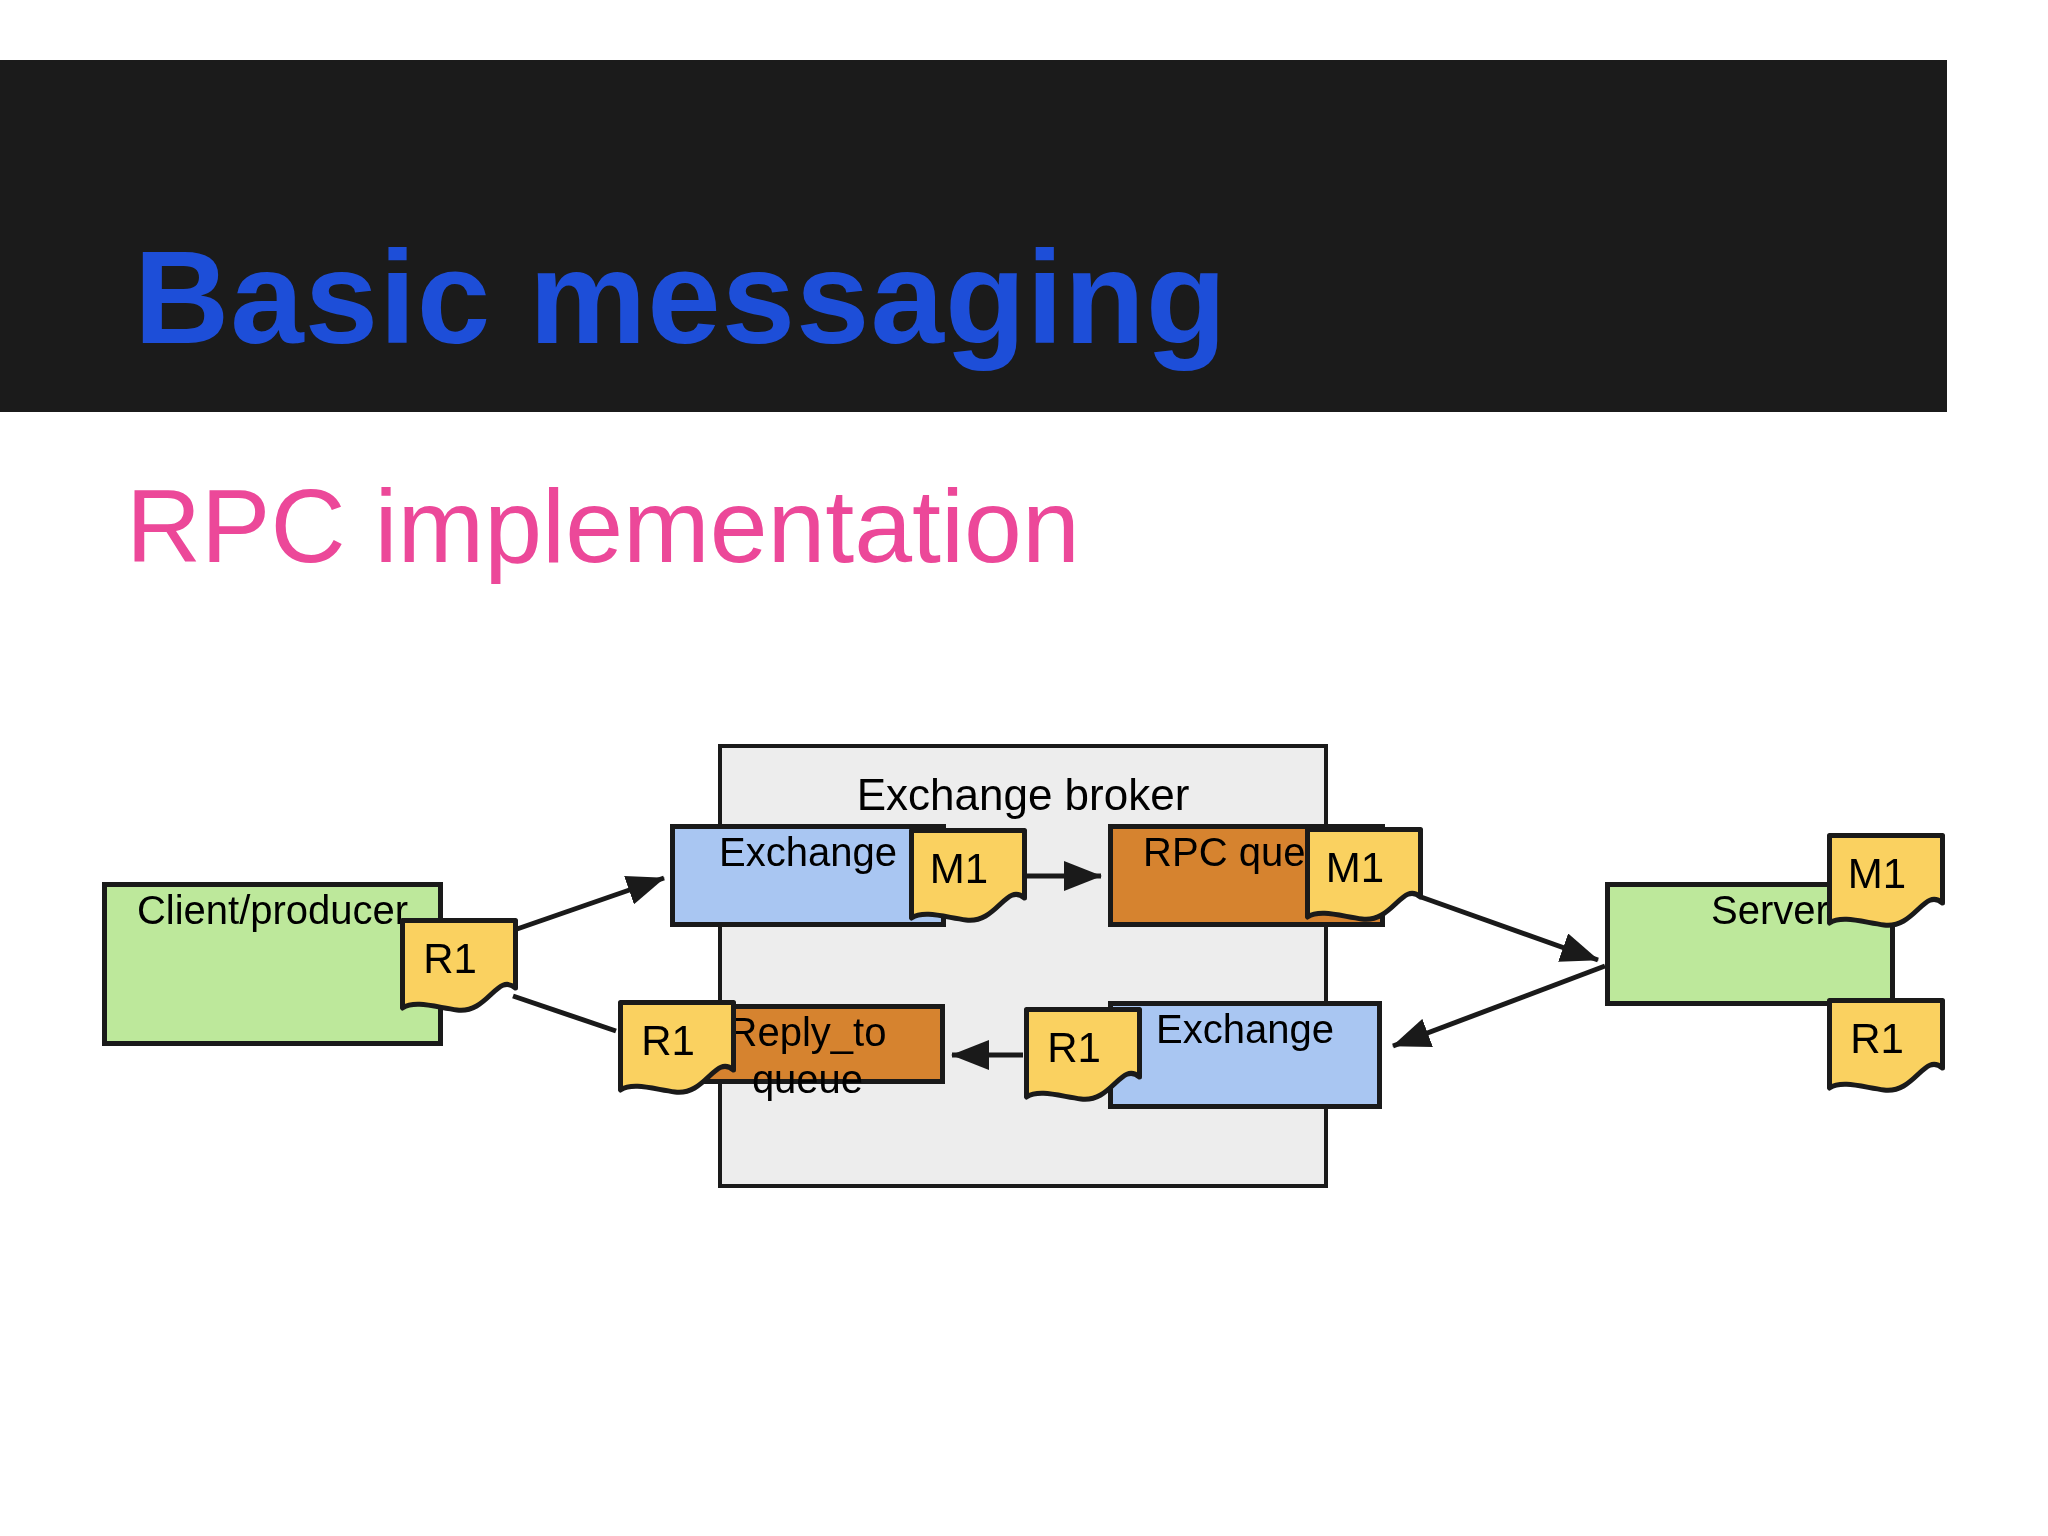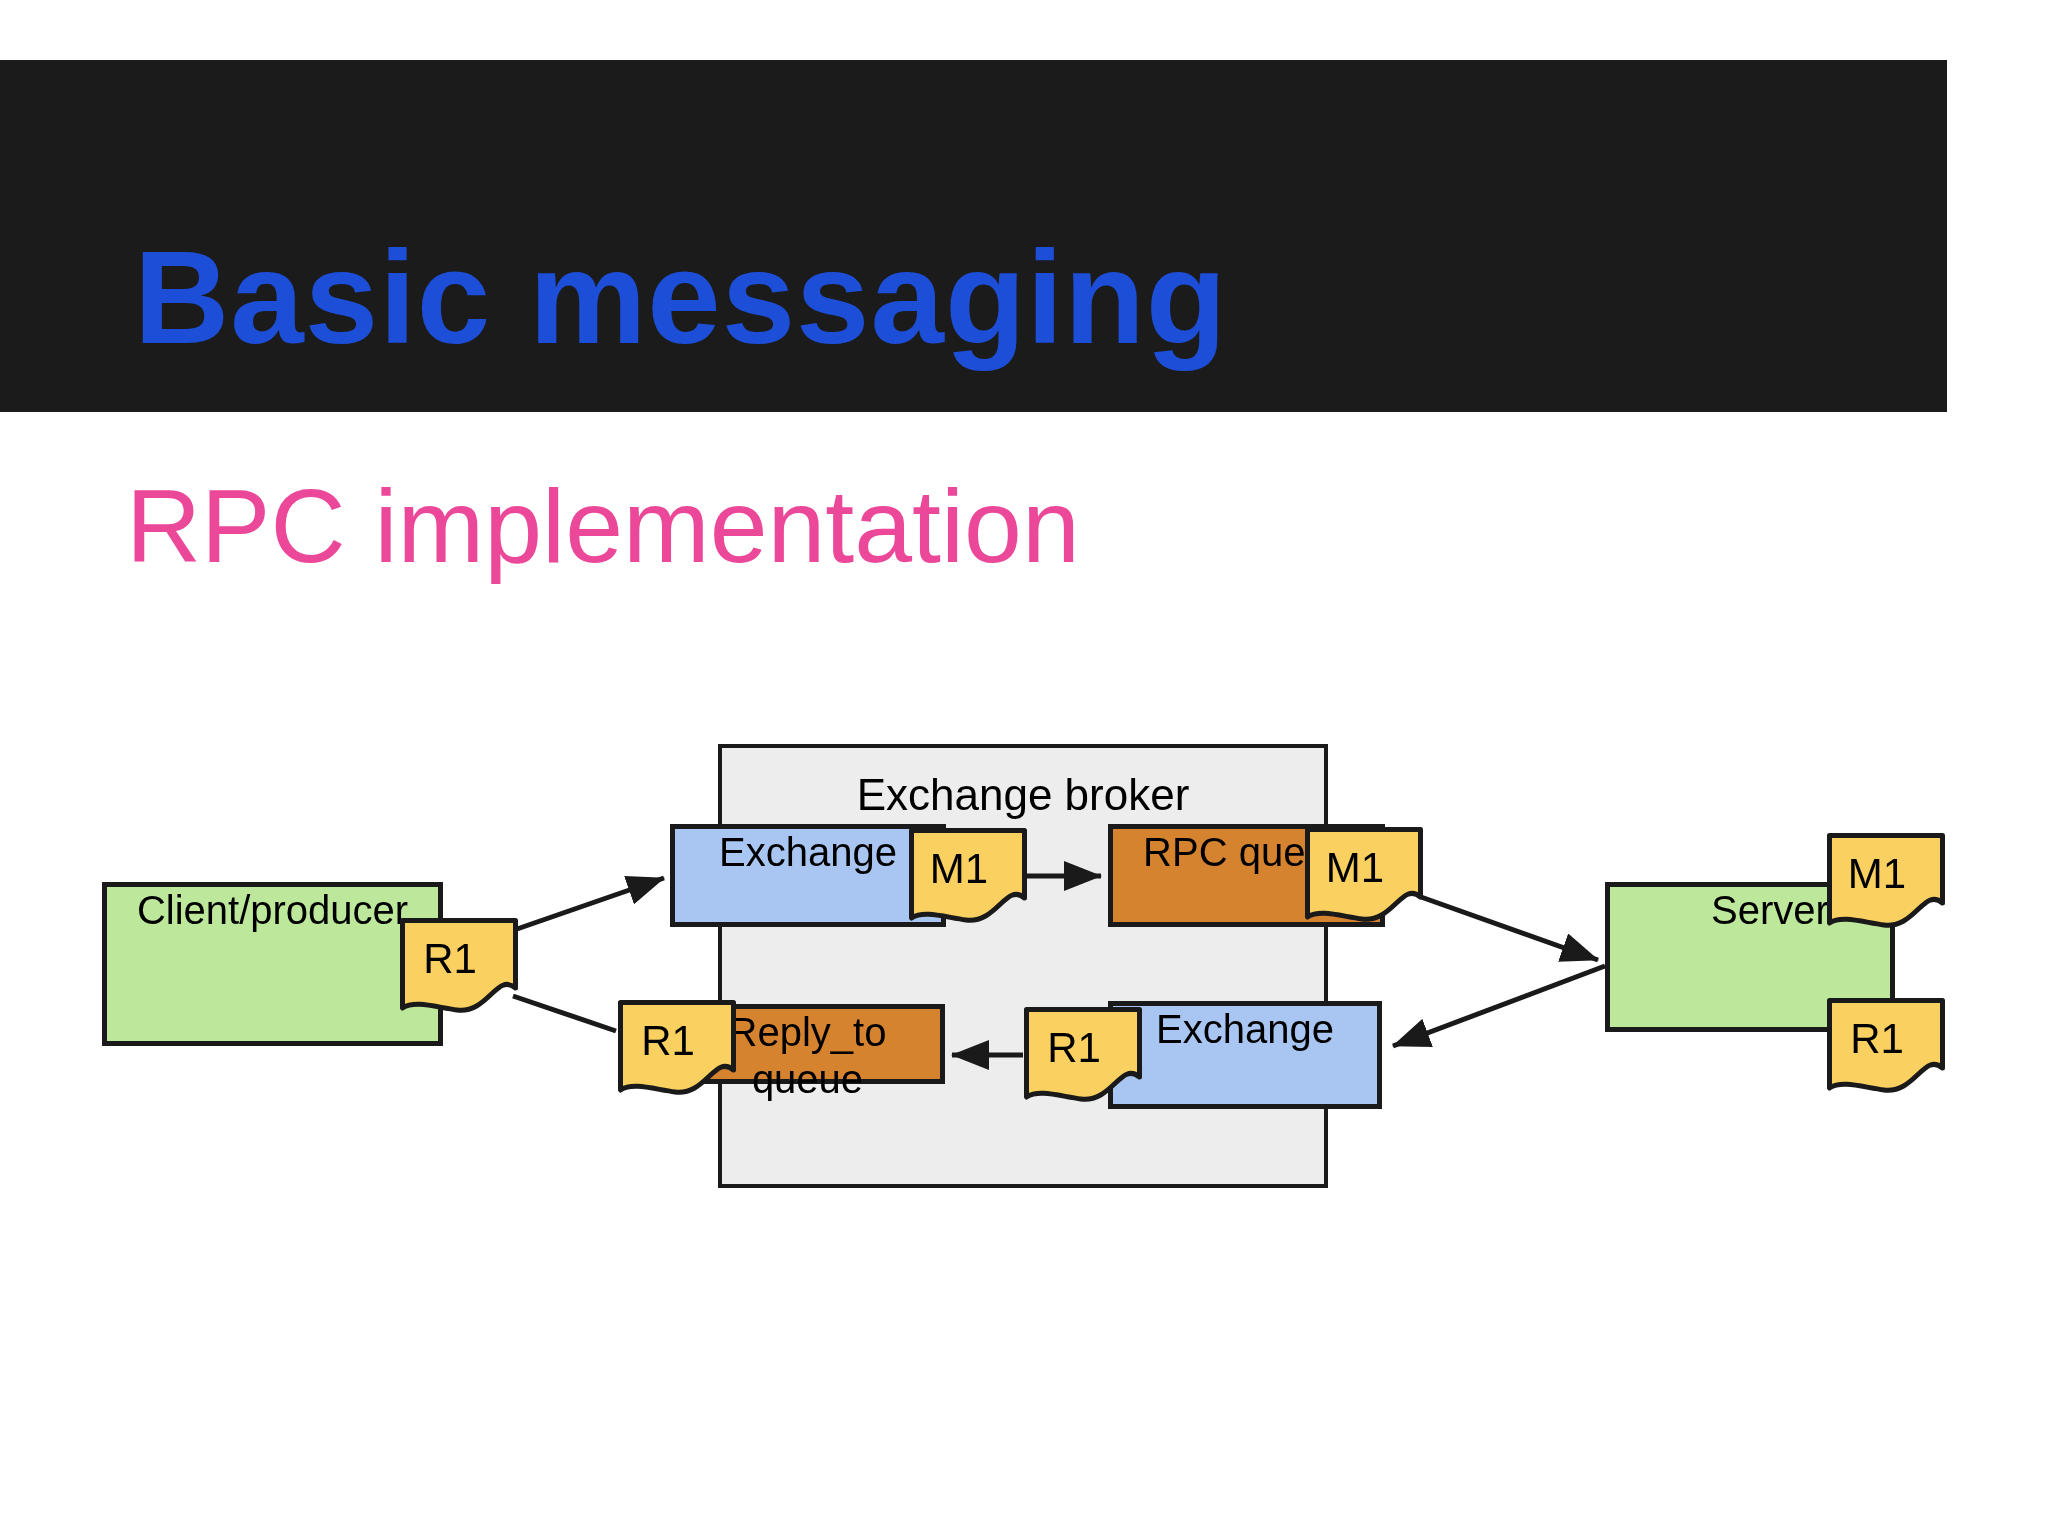--- a/index.html
+++ b/index.html
@@ -46,21 +46,21 @@
     border:5px solid #1a1a1a;
     display:flex;justify-content:center;align-items:flex-start;
     text-align:center;
     font-size:40px;color:#000000;line-height:1.18;
     z-index:2;box-sizing:border-box;
   }
   .green{background:#bde89b;}
   .blue{background:#a9c6f2;}
   .orange{background:#d6832f;}
   .node-client  {left:102px; top:882px; width:341px; height:164px;}
-  .node-server  {left:1605px;top:882px; width:290px; height:150px;padding-left:40px;}
+  .node-server  {left:1605px;top:882px; width:290px; height:124px;padding-left:40px;}
   .node-exch-in {left:670px; top:824px; width:276px; height:103px;}
   .node-rpcq    {left:1108px;top:824px; width:277px; height:103px;}
   .node-replyq  {left:670px; top:1004px;width:275px; height:80px;padding:0 28px;}
   .node-exch-out{left:1108px;top:1001px;width:274px; height:108px;}
   .arrows{
     position:absolute;left:0;top:0;width:2048px;height:1536px;
     z-index:3;pointer-events:none;
   }
   .note{
     position:absolute;width:100px;height:98px;

